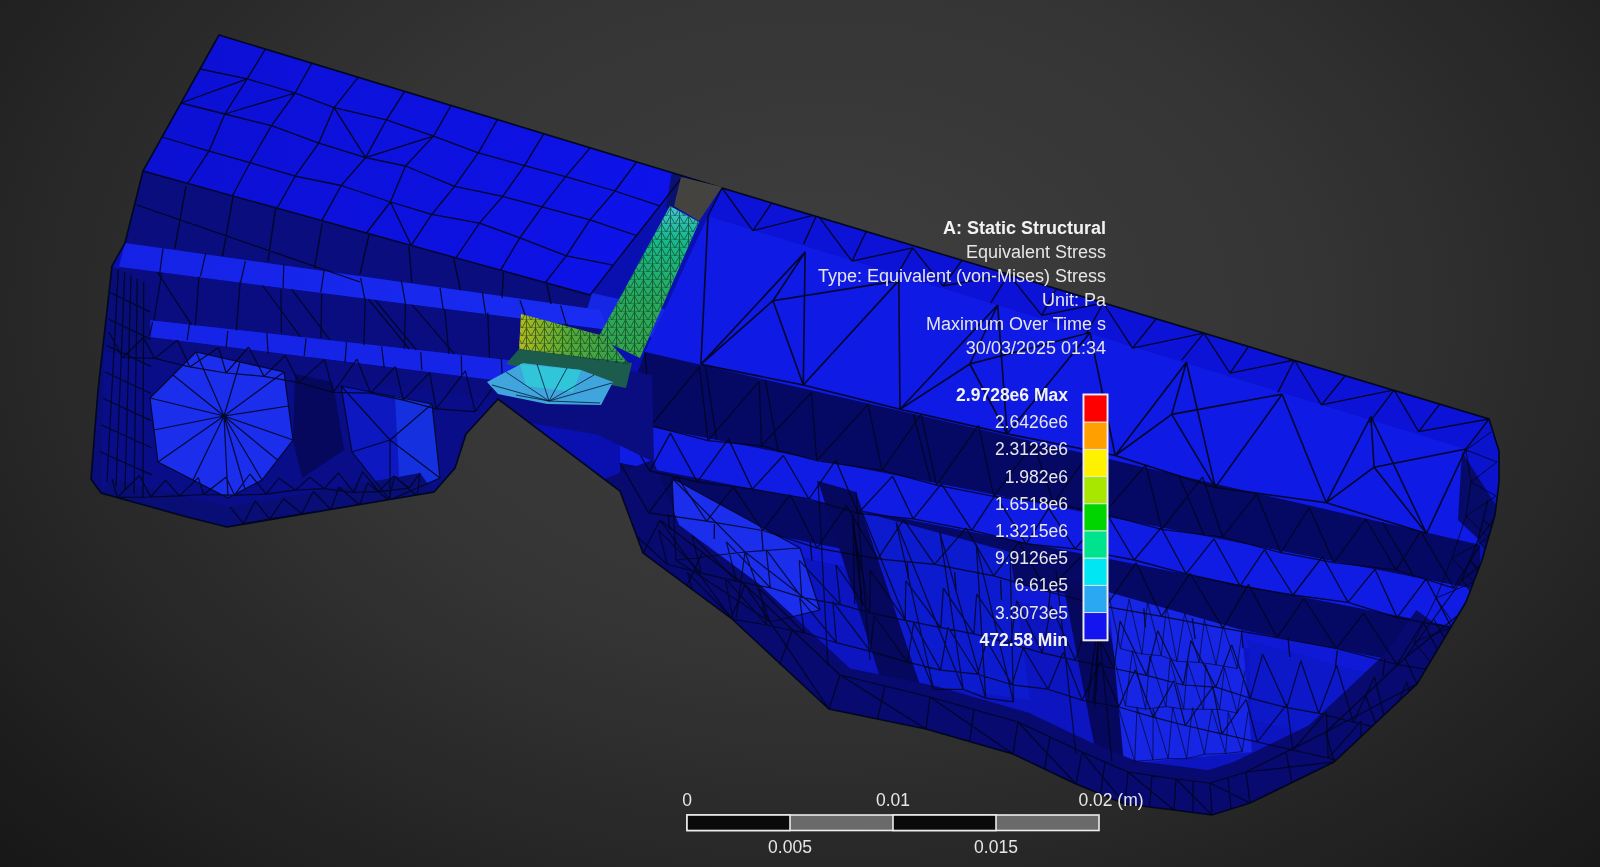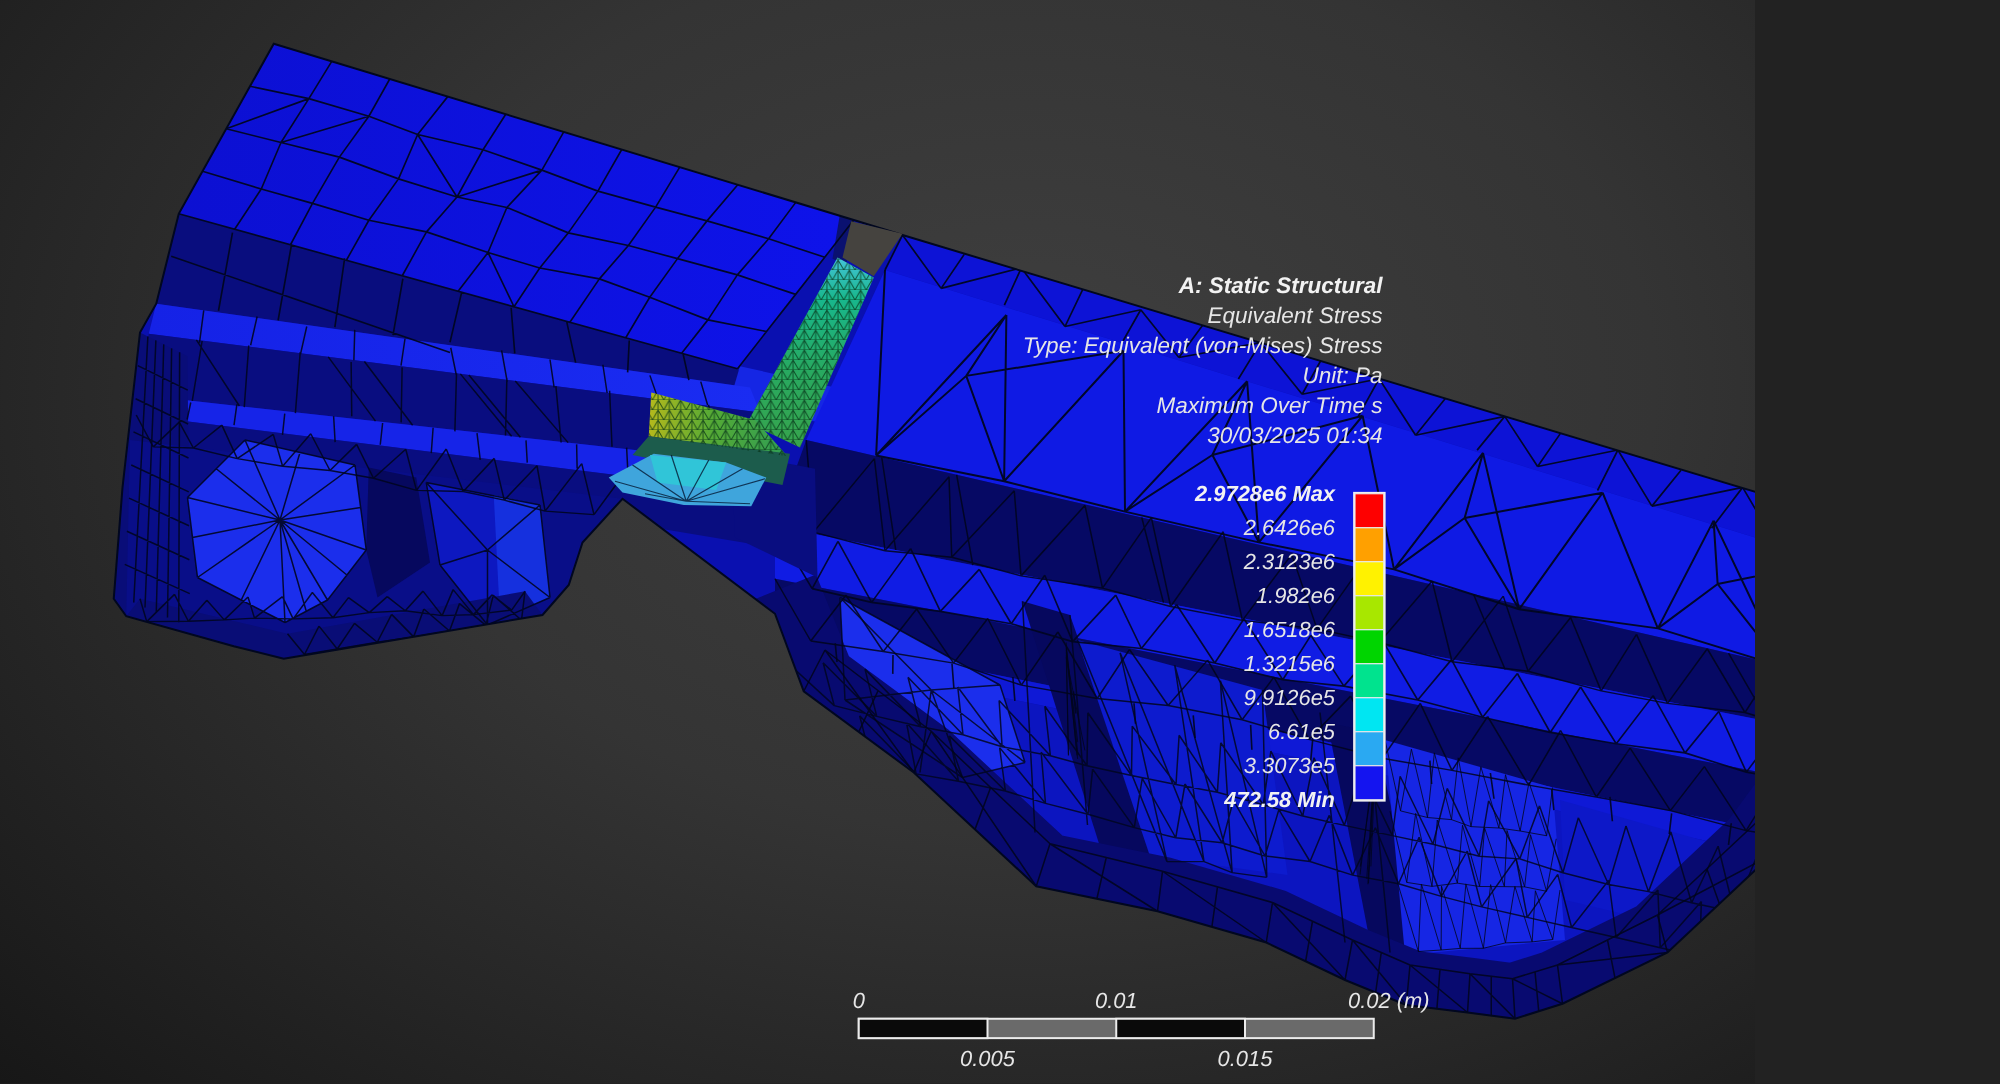--- a/index.html
+++ b/index.html
@@ -1,15 +1,15 @@
 <!DOCTYPE html>
 <html><head><meta charset="utf-8"><style>
 html,body{margin:0;padding:0;background:#222;}
-#stage{position:relative;width:1404px;height:867px;overflow:hidden;
-background:radial-gradient(ellipse 1200px 850px at 820px 310px, #3f3f3f 0%, #343434 42%, #262626 68%, #141414 100%);font-style:italic;}
+#stage{position:relative;width:1600px;height:867px;overflow:hidden;
+background:radial-gradient(ellipse 1200px 850px at 820px 310px, #3f3f3f 0%, #343434 42%, #262626 68%, #141414 100%);}
 svg{position:absolute;left:0;top:0;}
 </style></head><body>
 <div id="stage">
 <svg width="1600" height="867" viewBox="0 0 1600 867">
 <defs>
 <clipPath id="sil">
           <polygon points="219.0,35.0 683.0,176.0 722.0,188.0 1489.0,419.0 1499.0,451.0 1499.0,482.0 1495.0,515.0 1482.0,560.0 1466.0,602.0 1417.0,684.0 1334.0,762.0 1250.0,803.0 1212.0,815.0 1174.0,810.0 1125.0,804.0 1076.0,784.0 1013.0,754.0 926.0,729.0 829.0,709.0 731.0,618.0 643.0,553.0 620.0,491.0 498.0,399.0 466.0,434.0 455.0,468.0 434.0,492.0 227.0,527.0 187.0,517.0 101.0,493.0 91.0,479.0 98.0,390.0 112.0,266.0 125.0,243.0 143.0,171.0"></polygon>
         </clipPath>
 <linearGradient id="gTopA" x1="0" y1="0" x2="1" y2="0">
           <stop offset="0" stop-color="#0c10d2"></stop>

